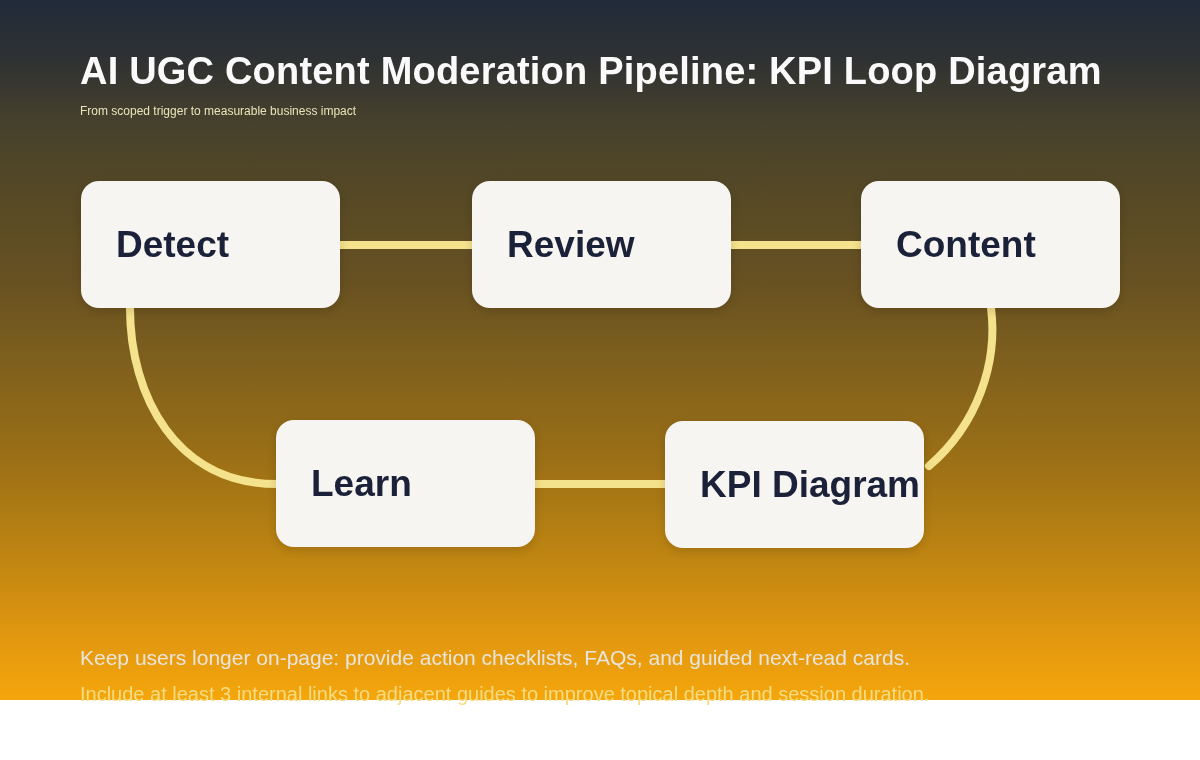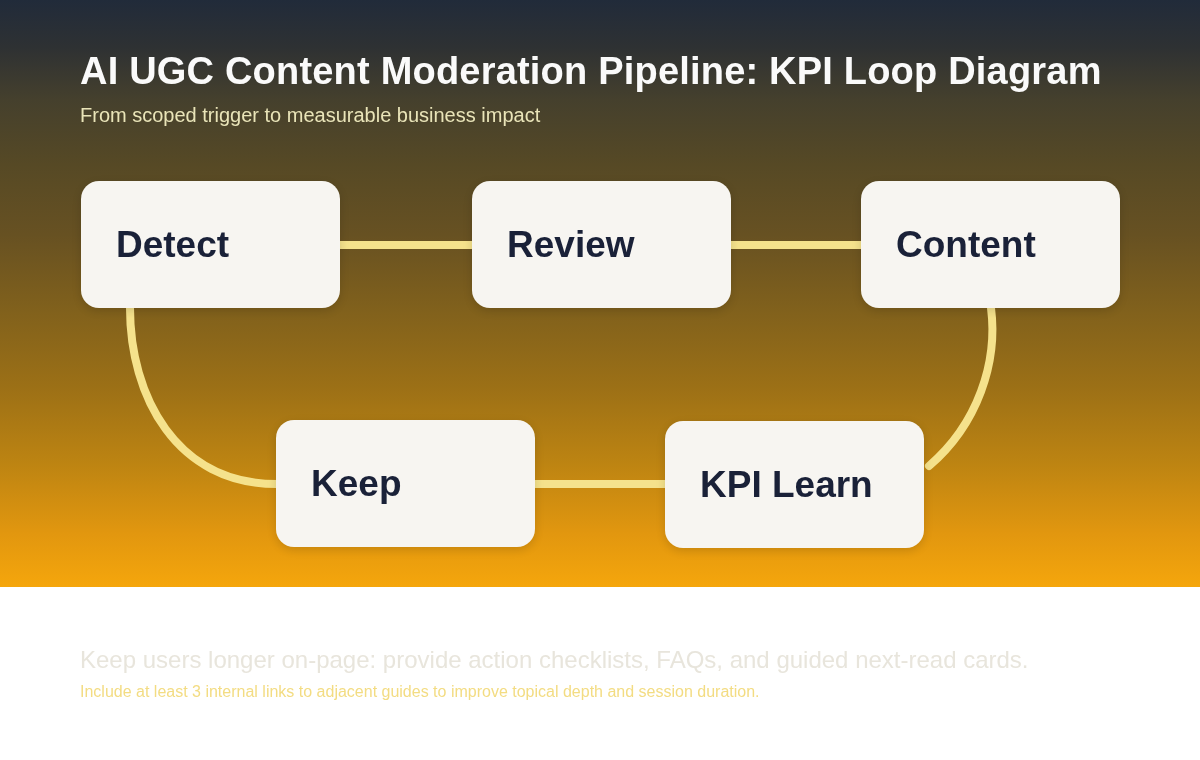--- a/index.html
+++ b/index.html
@@ -6,21 +6,21 @@
     margin: 0;
     padding: 0;
     width: 1200px;
     height: 760px;
     overflow: hidden;
     font-family: "Liberation Sans", sans-serif;
   }
   .stage {
     position: relative;
     width: 1200px;
-    height: 587px;
+    height: 700px;
     background: linear-gradient(180deg,
       #212b3a 0%,
       #2e3133 8%,
       #45402d 17%,
       #564925 28%,
       #675122 40%,
       #81611c 53%,
       #9c7016 66%,
       #bd8412 79%,
       #e2970f 91%,
@@ -35,21 +35,21 @@
     font-weight: bold;
     color: #fafafa;
     letter-spacing: 0.2px;
     white-space: nowrap;
   }
   .page-subtitle {
     position: absolute;
     left: 80px;
     top: 104px;
     margin: 0;
-    font-size: 20px;
+    font-size: 12px;
     font-weight: normal;
     color: #e9e4b8;
     white-space: nowrap;
   }
   .edges {
     position: absolute;
     left: 0;
     top: 0;
     width: 1200px;
     height: 760px;
@@ -83,30 +83,30 @@
   .node-detect   { left: 81px;  top: 181px; }
   .node-review   { left: 472px; top: 181px; text-align: center; }
   .node-escalate { left: 861px; top: 181px; }
   .node-learn    { left: 276px; top: 420px; }
   .node-kpi      { left: 665px; top: 421px; }
   .footer-line-1 {
     position: absolute;
     left: 80px;
     top: 646px;
     margin: 0;
-    font-size: 24px;
+    font-size: 21px;
     color: #e8e5dc;
     white-space: nowrap;
   }
   .footer-line-2 {
     position: absolute;
     left: 80px;
     top: 683px;
     margin: 0;
-    font-size: 16px;
+    font-size: 20px;
     color: #f3dc82;
     white-space: nowrap;
   }
 </style>
 </head>
 <body>
 
 <div class="stage">
 
   <h1 class="page-title">AI UGC Content Moderation Pipeline: KPI Loop Diagram</h1>
@@ -123,22 +123,22 @@
   <div class="node node-detect">
     <span>Detect</span>
   </div>
   <div class="node node-review">
     <span>Review</span>
   </div>
   <div class="node node-escalate">
     <span>Content</span>
   </div>
   <div class="node node-learn">
-    <span>Keep</span>
+    <span>Learn</span>
   </div>
   <div class="node node-kpi">
-    <span>KPI Learn</span>
+    <span>KPI Diagram</span>
   </div>
 
   <p class="footer-line-1">Keep users longer on-page: provide action checklists, FAQs, and guided next-read cards.</p>
   <p class="footer-line-2">Include at least 3 internal links to adjacent guides to improve topical depth and session duration.</p>
 
 </div>
 
 </body></html>

